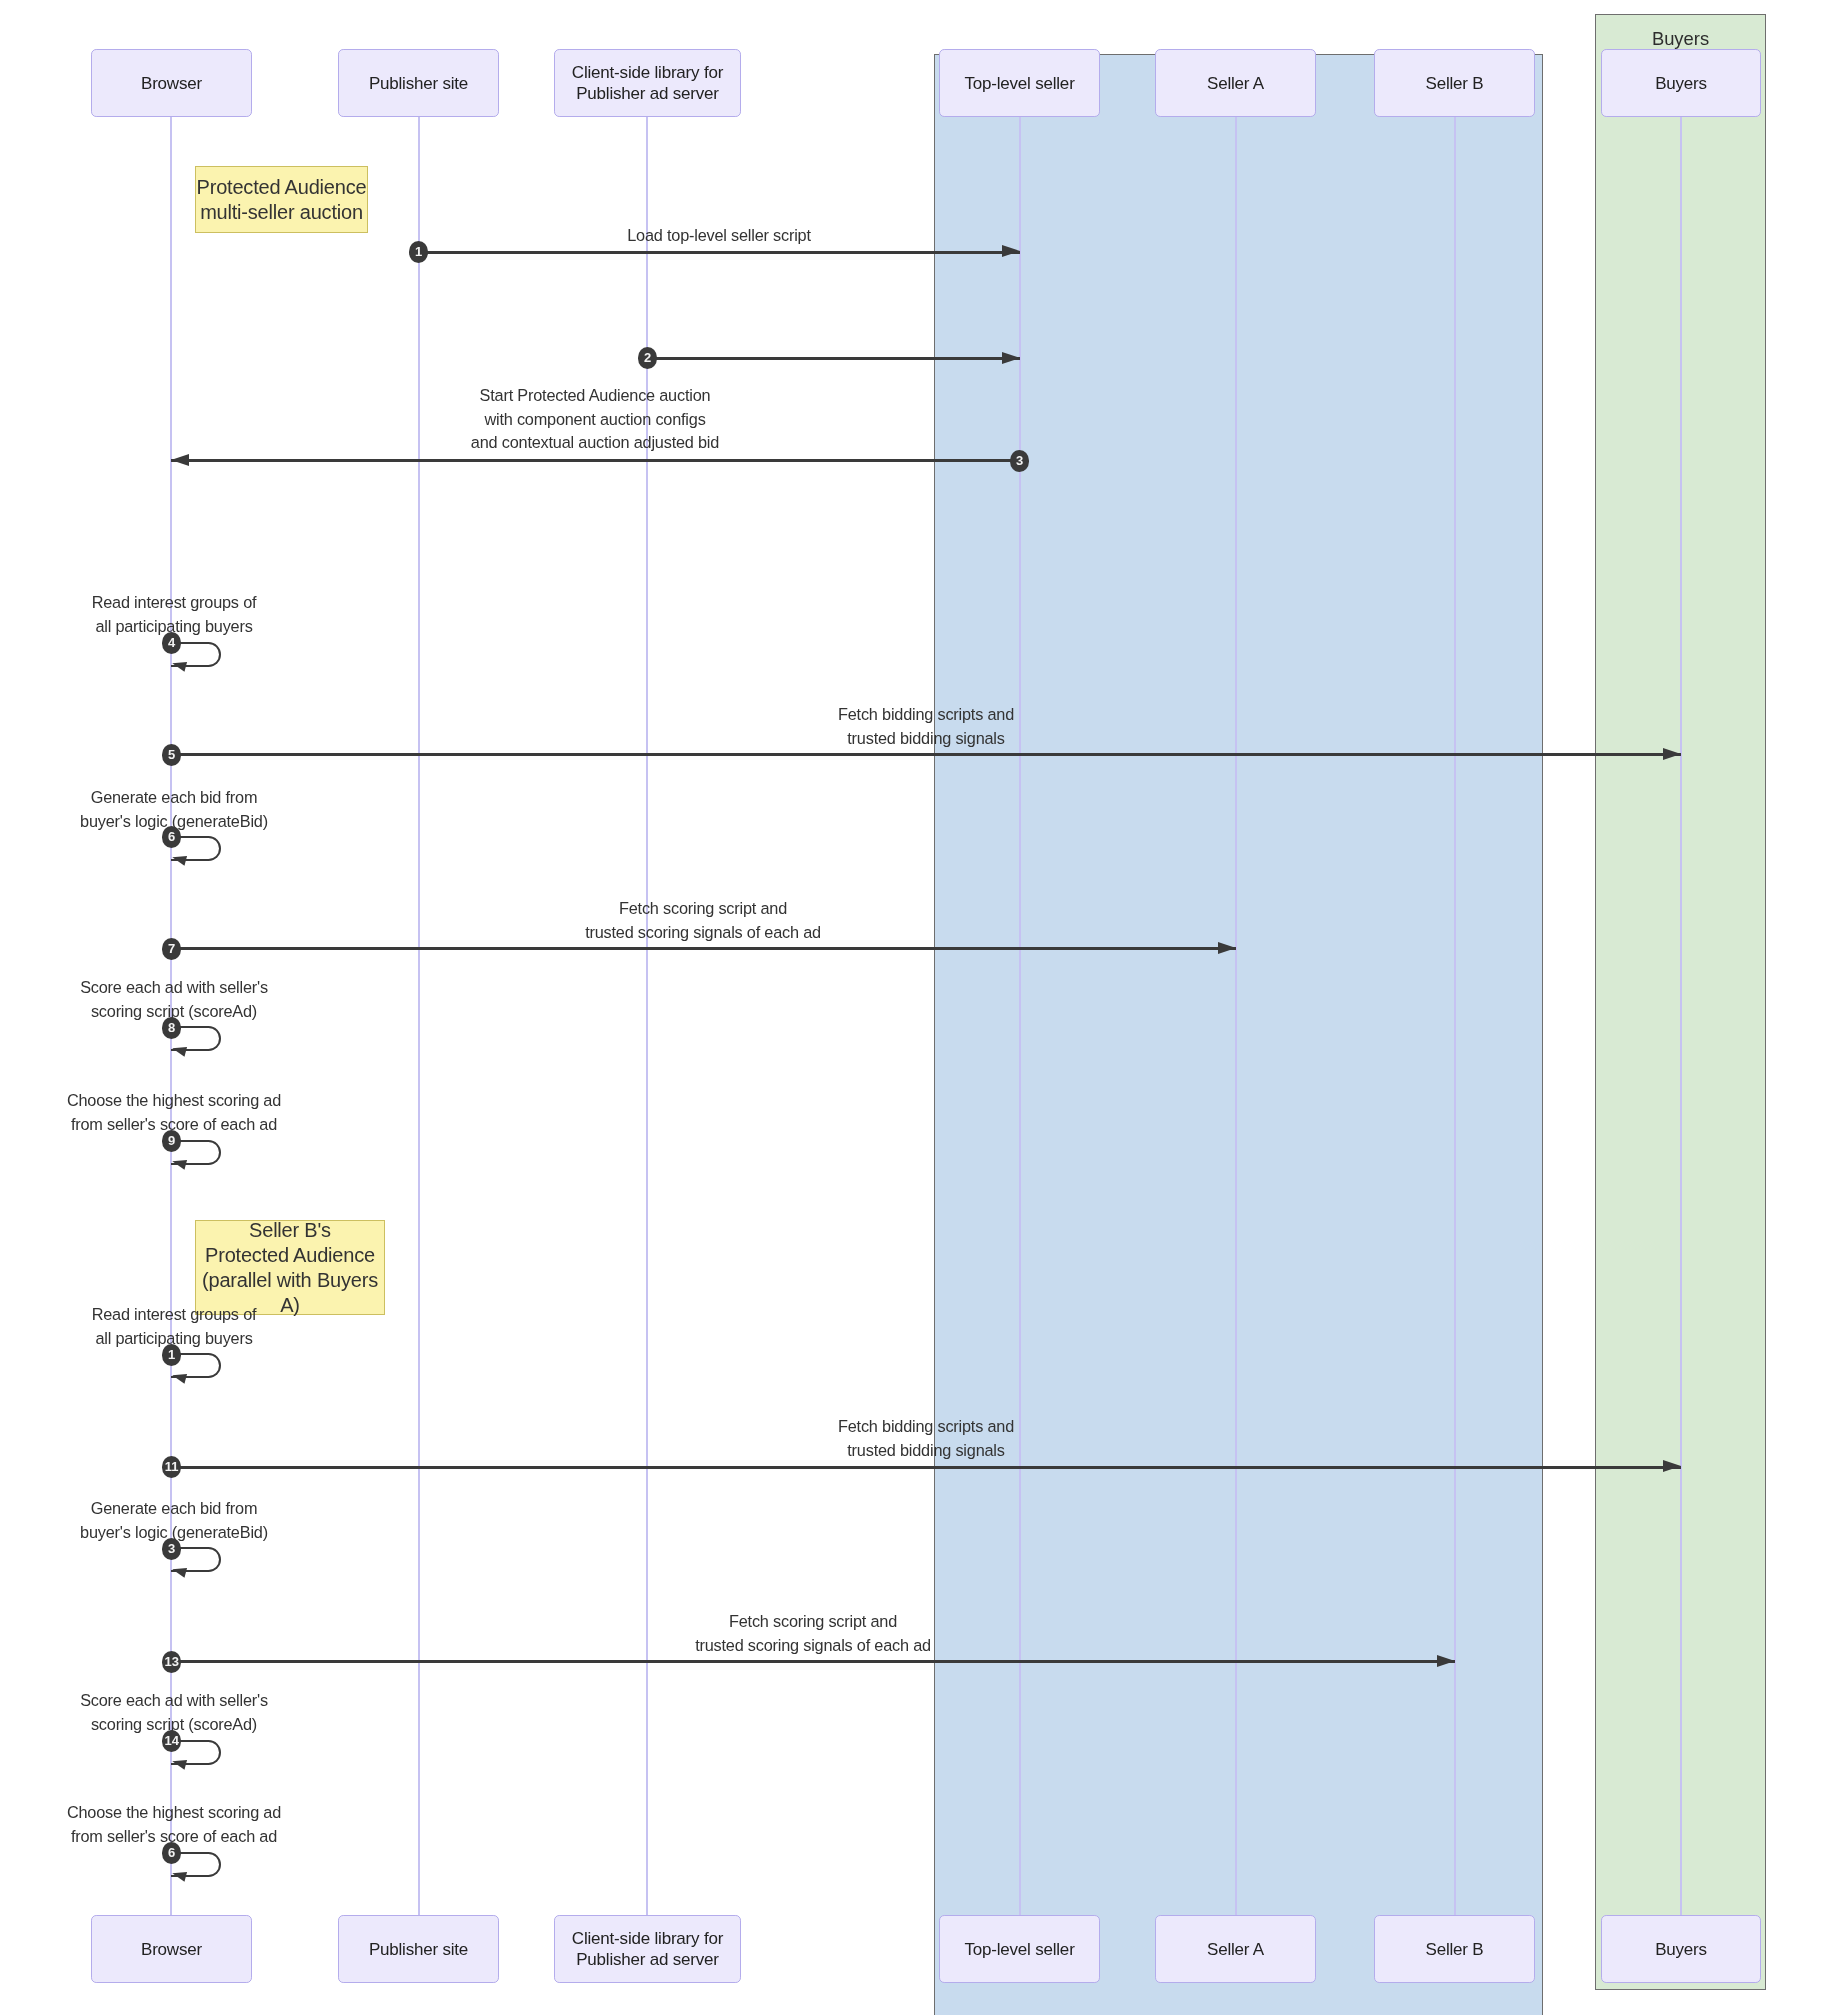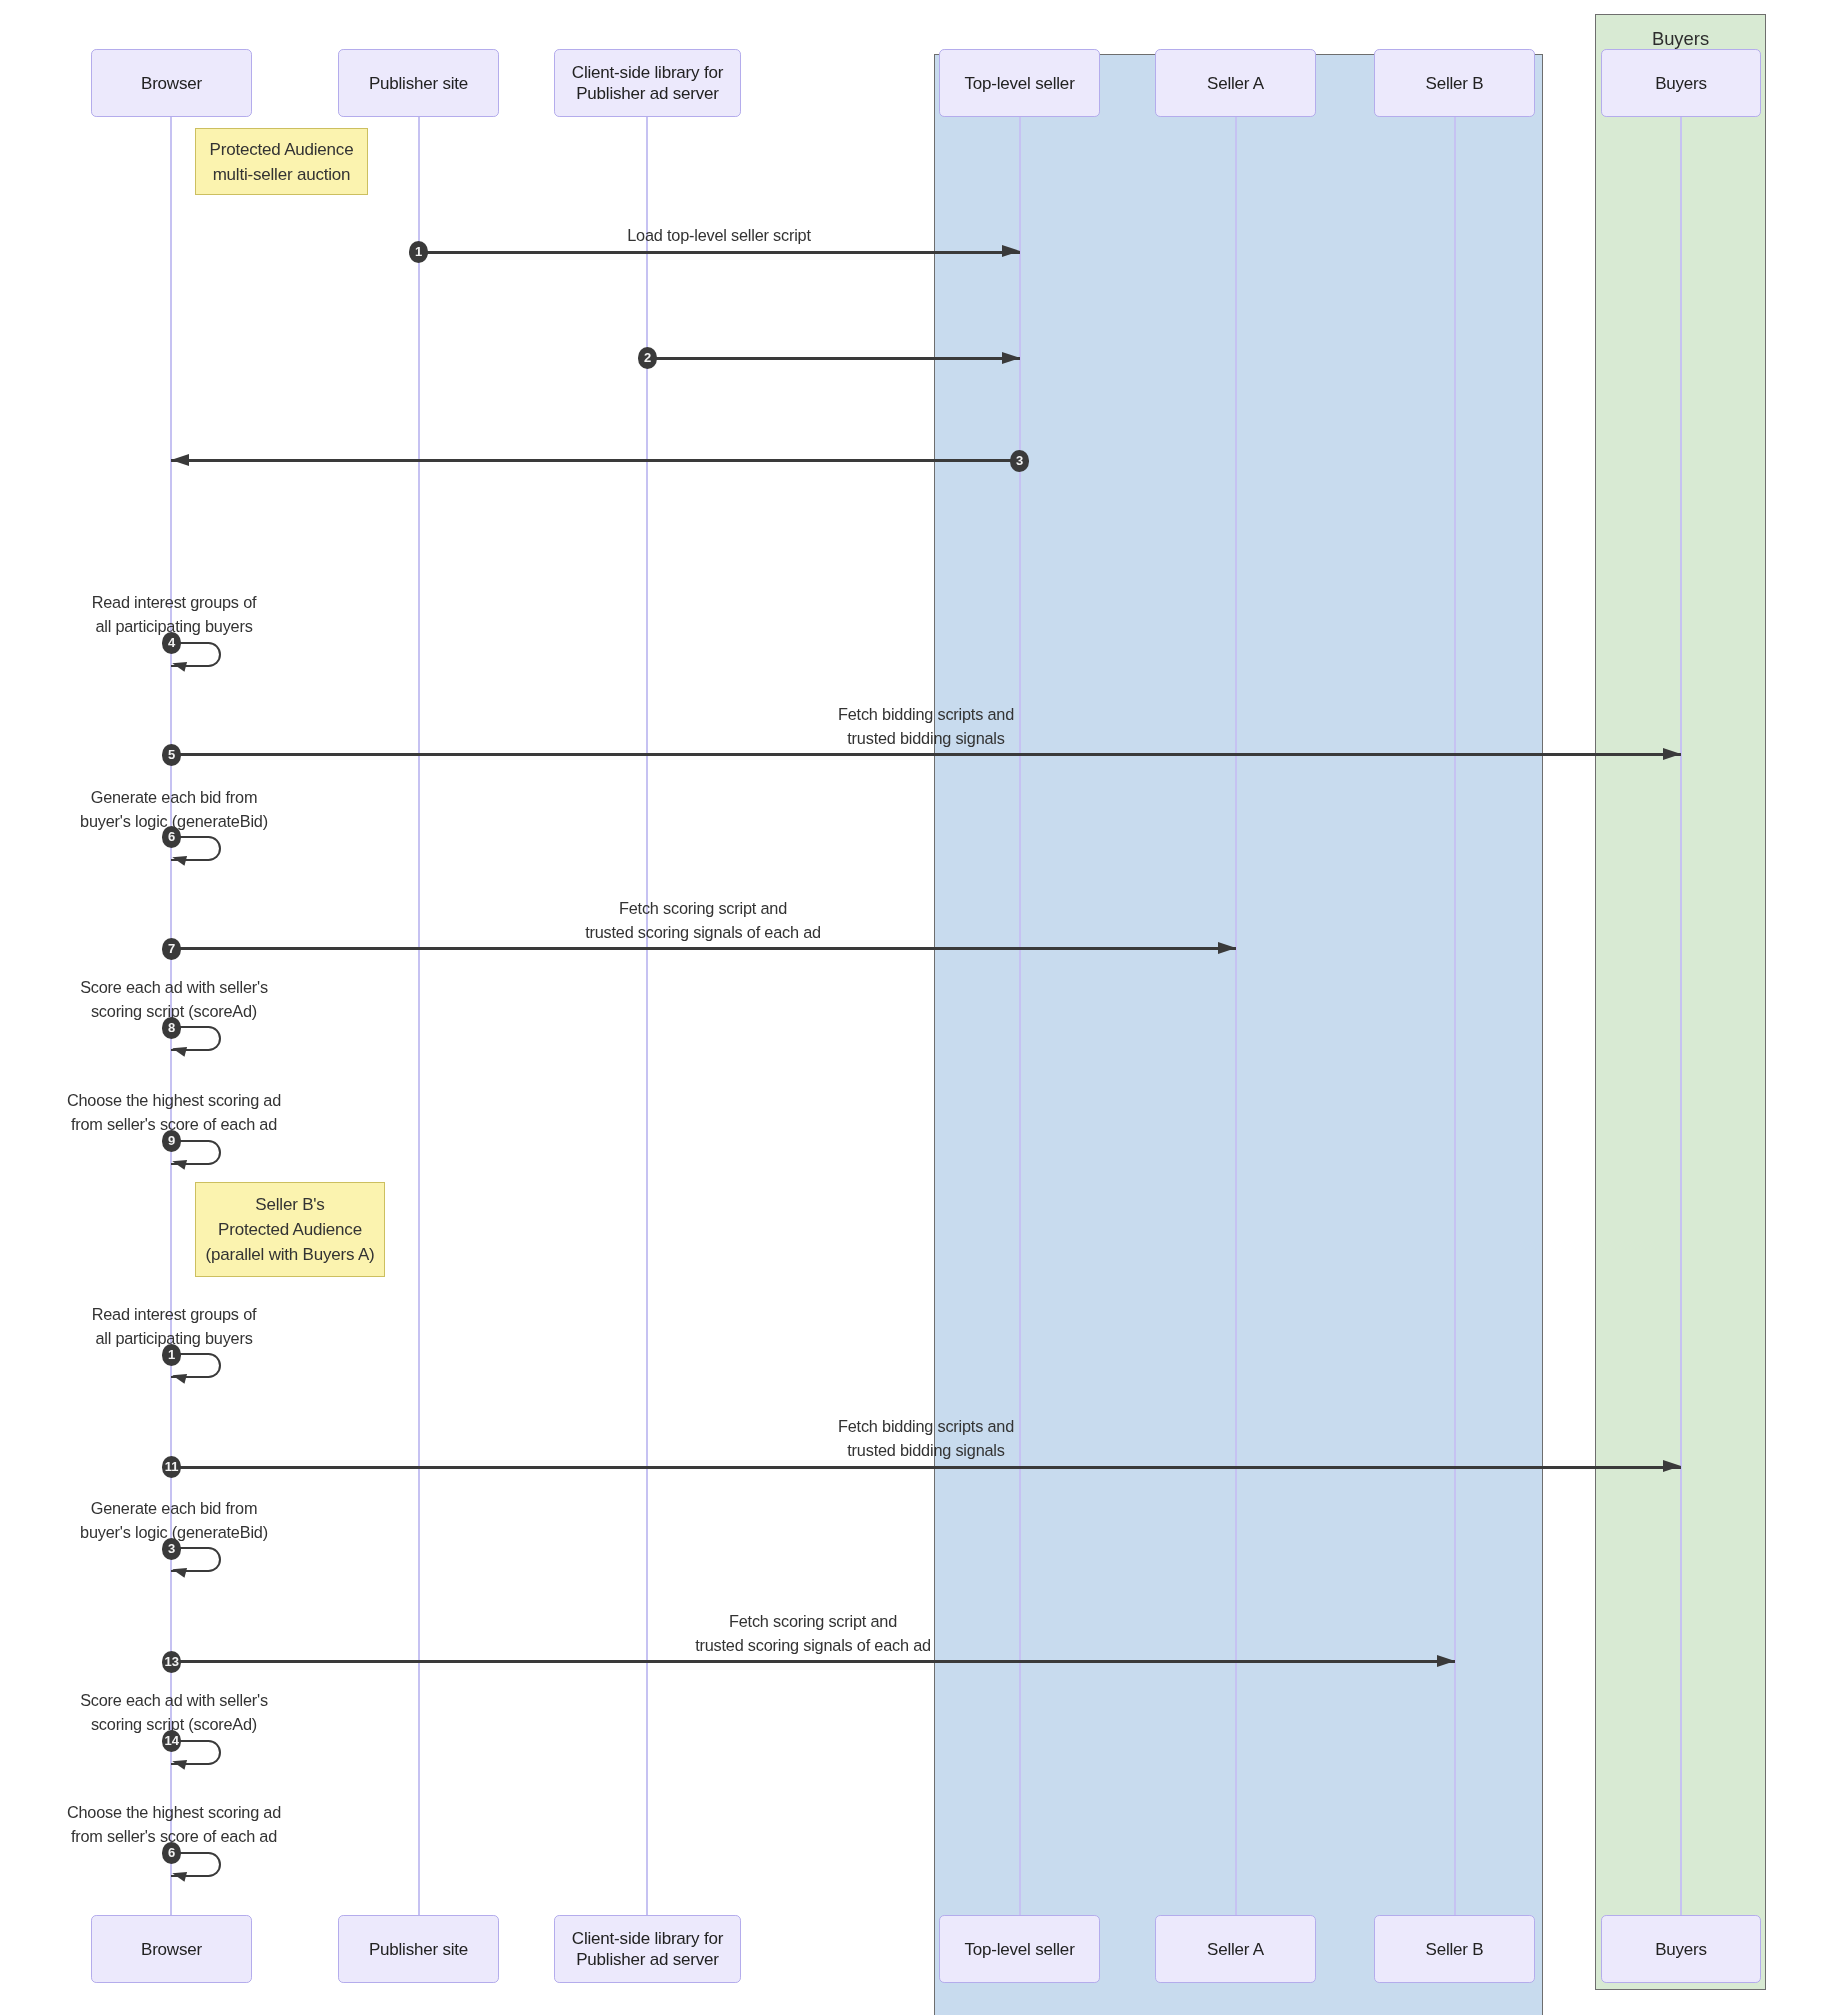--- a/index.html
+++ b/index.html
@@ -15,21 +15,21 @@
   .actor{
     position:absolute;width:161px;height:68px;background:#ece9fc;border:1px solid #b4acec;
     border-radius:5.2px;box-sizing:border-box;display:flex;align-items:center;justify-content:center;
     text-align:center;font-size:17px;line-height:21px;color:#222;white-space:pre-line;letter-spacing:-0.2px;
   }
   .row-top{top:49px;}
   .row-bottom{top:1915px;}
   .note{
     position:absolute;background:#fbf3af;border:1px solid #ccbf60;box-sizing:border-box;
     display:flex;align-items:center;justify-content:center;text-align:center;
-    font-size:17px;line-height:25px;color:#333;white-space:pre-line;letter-spacing:-0.2px;
+    font-size:20px;line-height:25px;color:#333;white-space:pre-line;letter-spacing:-0.2px;margin-top:38px;
   }
   .mlabel{
     position:absolute;transform:translateX(-50%);text-align:center;white-space:pre-line;
     font-size:16.3px;line-height:23.6px;color:#333;letter-spacing:-0.2px;
   }
   .mline{position:absolute;height:2.6px;background:#3a3a3a;}
   .ah{position:absolute;width:0;height:0;border-top:6.3px solid transparent;border-bottom:6.3px solid transparent;}
   .ah-r{border-left:18px solid #3a3a3a;}
   .ah-l{border-right:18px solid #3a3a3a;}
   .selfloop{
@@ -89,20 +89,23 @@
 
   <div class="mlabel" style="left:719px;top:224px">Load top-level seller script</div>
   <div class="mline" style="left:419px;top:251px;width:601px"></div>
   <div class="ah ah-r" style="left:1002px;top:245px"></div>
   <div class="badge" style="left:409px;top:241px">1</div>
 
   <div class="mline" style="left:648px;top:357px;width:372px"></div>
   <div class="ah ah-r" style="left:1002px;top:352px"></div>
   <div class="badge" style="left:638px;top:347px">2</div>
 
+  <div class="mlabel" style="left:595px;top:384px">Start Protected Audience auction
+with component auction configs
+and contextual auction adjusted bid</div>
   <div class="mline" style="left:171px;top:459px;width:849px"></div>
   <div class="ah ah-l" style="left:171px;top:454px"></div>
   <div class="badge" style="left:1010px;top:450px">3</div>
 
   <div class="mlabel" style="left:174px;top:591px">Read interest groups of
 all participating buyers</div>
   <div class="selfloop" style="left:171px;top:642px"></div>
   <div class="selfah" style="left:172px;top:660px"></div>
   <div class="badge" style="left:162px;top:632px">4</div>
 

